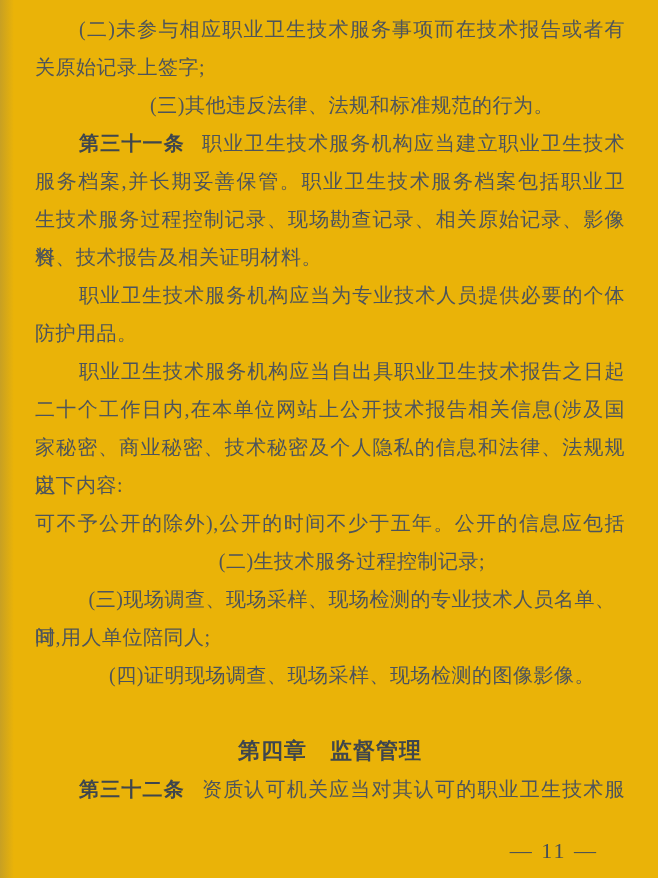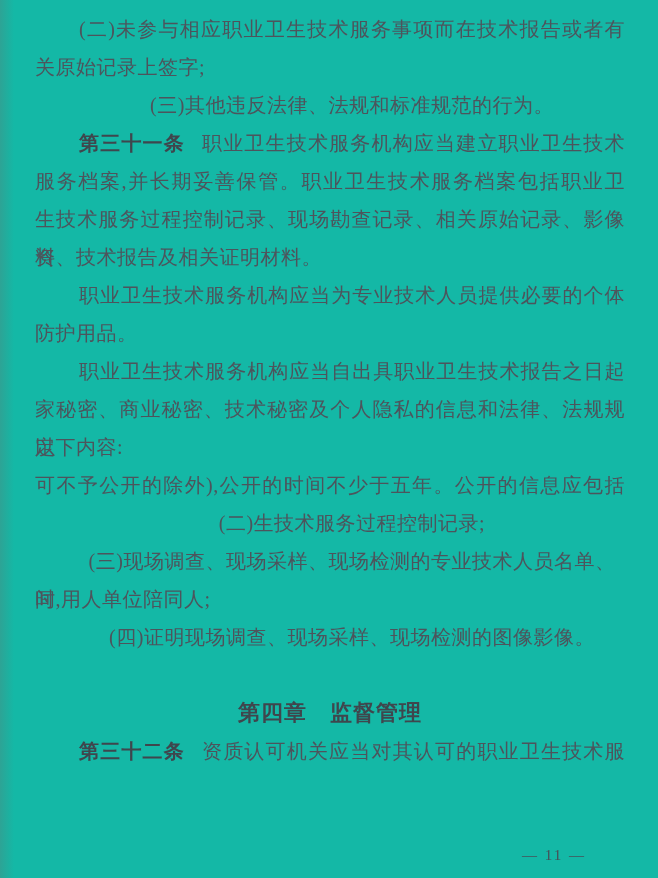--- a/index.html
+++ b/index.html
@@ -4,21 +4,21 @@
 <style>
   html, body {
     margin: 0;
     padding: 0;
     background: #ffffff;
   }
   .page {
     position: relative;
     width: 658px;
     height: 878px;
-    background: #14b8a6;
+    background: #eab308;
     overflow: hidden;
     font-family: "Liberation Serif", serif;
     color: #4d545c;
   }
   .edge-shadow {
     position: absolute;
     left: 0; top: 0; bottom: 0;
     width: 14px;
     background: linear-gradient(to right, rgba(110,110,105,0.28), rgba(110,110,105,0.0));
     pointer-events: none;
@@ -58,23 +58,23 @@
     height: 38px;
     line-height: 38px;
     text-align: center;
     font-size: 22px;
     font-weight: bold;
     color: #3f464d;
     letter-spacing: 1px;
   }
   .page-number {
     position: absolute;
-    right: 72px;
+    right: 60px;
     bottom: 14px;
-    font-size: 15px;
+    font-size: 22px;
     letter-spacing: 2px;
     color: #474f57;
   }
 </style>
 </head>
 <body>
 
 <div class="page">
   <div class="edge-shadow"></div>
 
@@ -82,20 +82,21 @@
     <div class="line fill indent"><span>(二)未参与相应职业卫生技术服务事项而在技术报告或者有</span></div>
     <div class="line"><span>关原始记录上签字;</span></div>
     <div class="line indent"><span>(三)其他违反法律、法规和标准规范的行为。</span></div>
     <div class="line fill indent"><span class="b">第三十一条</span><span>职业卫生技术服务机构应当建立职业卫生技术</span></div>
     <div class="line fill"><span>服务档案,并长期妥善保管。职业卫生技术服务档案包括职业卫</span></div>
     <div class="line fill"><span>生技术服务过程控制记录、现场勘查记录、相关原始记录、影像资</span></div>
     <div class="line"><span>料、技术报告及相关证明材料。</span></div>
     <div class="line fill indent"><span>职业卫生技术服务机构应当为专业技术人员提供必要的个体</span></div>
     <div class="line"><span>防护用品。</span></div>
     <div class="line fill indent"><span>职业卫生技术服务机构应当自出具职业卫生技术报告之日起</span></div>
+    <div class="line fill"><span>二十个工作日内,在本单位网站上公开技术报告相关信息(涉及国</span></div>
     <div class="line fill"><span>家秘密、商业秘密、技术秘密及个人隐私的信息和法律、法规规定</span></div>
     <div class="line"><span>以下内容:</span></div>
     <div class="line fill"><span>可不予公开的除外),公开的时间不少于五年。公开的信息应包括</span></div>
     <div class="line indent"><span>(二)生技术服务过程控制记录;</span></div>
     <div class="line fill indent"><span>(三)现场调查、现场采样、现场检测的专业技术人员名单、时</span></div>
     <div class="line"><span>间,用人单位陪同人;</span></div>
     <div class="line indent"><span>(四)证明现场调查、现场采样、现场检测的图像影像。</span></div>
 
     <div class="spacer"></div>
 

